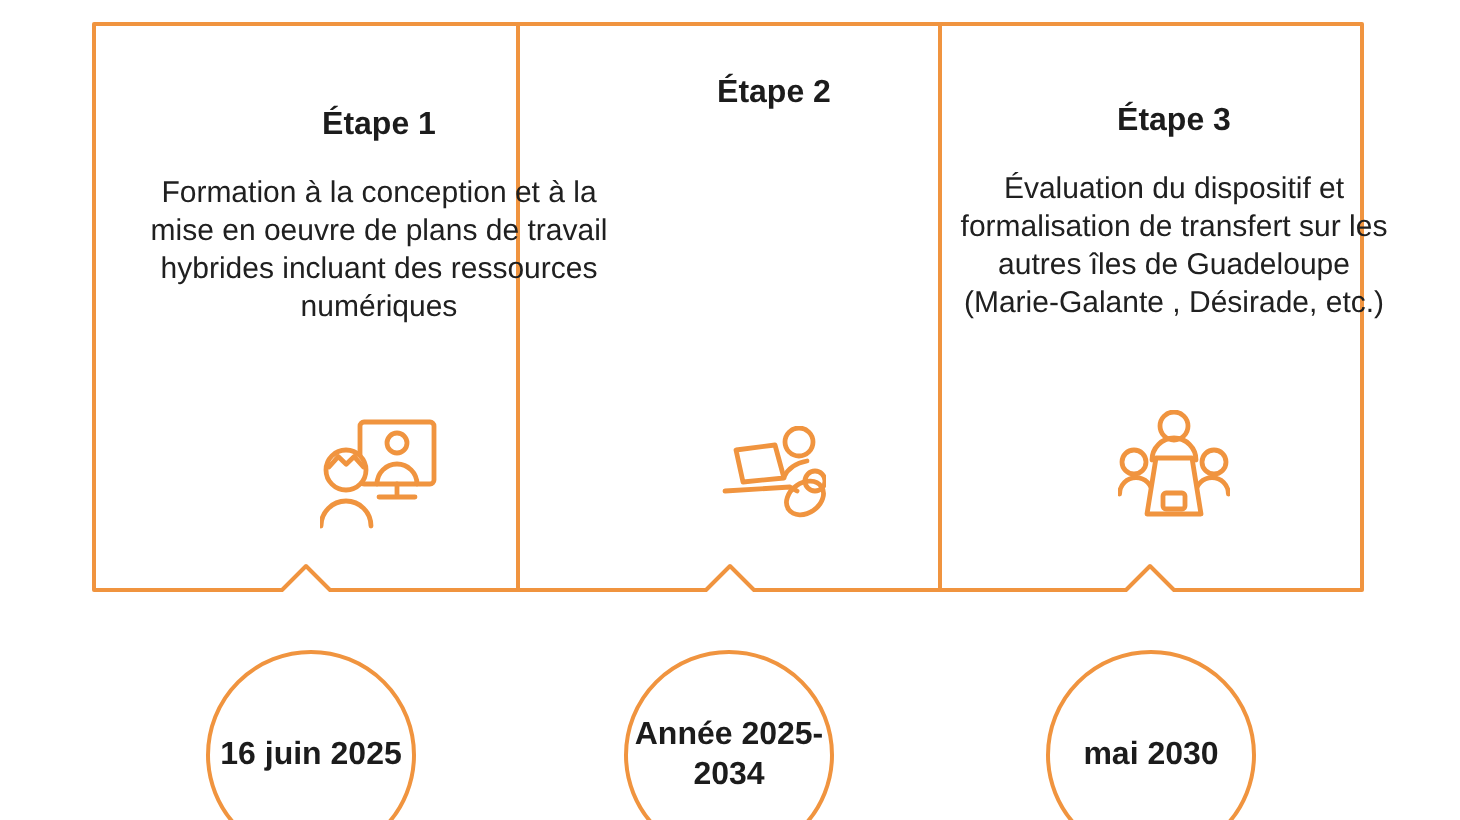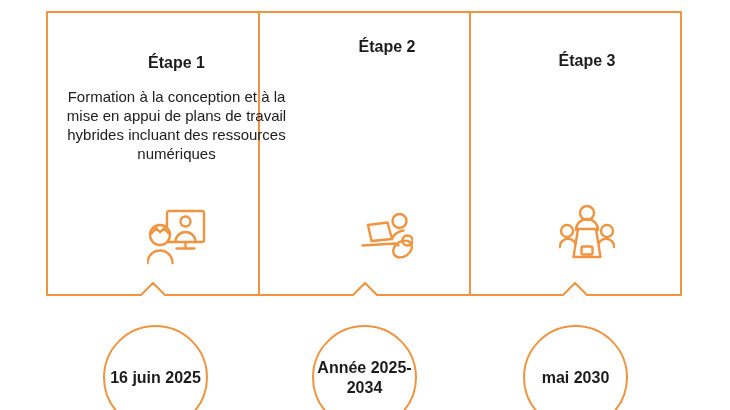--- a/index.html
+++ b/index.html
@@ -7,21 +7,21 @@
     width:730px;height:410px;overflow:hidden;position:relative;
     background:#ffffff;color:#1f1f1f;
     font-family:"Liberation Sans", sans-serif;
     --accent:#F0943F;
   }
   .frame-svg{position:absolute;left:0;top:0;width:730px;height:410px;color:var(--accent);}
   .col{
     position:absolute;top:12px;height:283px;box-sizing:border-box;
     text-align:center;
   }
-  .col1{left:52px;width:249px;padding:42px 10px 0;}
+  .col1{left:65px;width:249px;padding:42px 10px 0;}
   .col2{left:260px;width:254px;padding:26px 8px 0;}
   .col3{left:471px;width:232px;padding:40px 9px 0;text-align:center;}
   .step-title{margin:0 0 15px;font-size:16px;font-weight:bold;color:#1c1c1c;}
   .step-desc{margin:0;font-size:15px;line-height:19px;color:#202020;}
   .icon{
     position:absolute;left:50%;transform:translateX(-50%);
     color:var(--accent);
   }
   .icon1{bottom:30px;}
   .icon2{bottom:36px;}
@@ -43,21 +43,21 @@
 
 <div>
 
   <svg class="frame-svg" viewBox="0 0 730 410" fill="none" stroke="currentColor" stroke-width="2" stroke-linejoin="round" stroke-linecap="round">
     <path d="M47 12 H681 V295 H587 L575 283 L563 295 H377 L365 283 L353 295 H165 L153 283 L141 295 H47 Z
          M259 12 V295 M470 12 V295"></path>
   </svg>
 
   <section class="col col1">
     <h3 class="step-title">Étape 1</h3>
-    <p class="step-desc">Formation à la conception et à la mise en appui de plans de travail hybrides incluant des ressources numériques</p>
+    <p class="step-desc">Formation à la conception et à la mise en oeuvre de plans de travail hybrides incluant des ressources numériques</p>
     <svg class="icon icon1" width="60" height="58" viewBox="0 0 60 58" fill="none" stroke="currentColor" stroke-width="2.4" stroke-linecap="round" stroke-linejoin="round">
       <rect x="20" y="4" width="37" height="31" rx="2"></rect>
       <circle cx="38.5" cy="14.5" r="5"></circle>
       <path d="M28.5 35 a10 10 0 0 1 20 0"></path>
       <path d="M38.5 35 v6.5 M29.5 41.5 h18"></path>
       <circle cx="13" cy="28" r="10" fill="#ffffff"></circle>
       <path d="M4.5 26.5 l4.6 -5.2 4 3.8 4 -3.8 4.6 5.2"></path>
       <path d="M0.5 56 a12.5 12.5 0 0 1 25 0"></path>
     </svg>
   </section>
@@ -69,20 +69,21 @@
       <path d="M1.5 32.5 L34 30.5 l3.5 2"></path>
       <circle cx="38.5" cy="8" r="7"></circle>
       <path d="M42.5 17.5 q-8.5 1.5 -11.5 8"></path>
       <ellipse cx="41.5" cy="36" rx="10" ry="7.5" transform="rotate(-35 41.5 36)"></ellipse>
       <circle cx="46.5" cy="27.5" r="5"></circle>
     </svg>
   </section>
 
   <section class="col col3">
     <h3 class="step-title">Étape 3</h3>
+    <p class="step-desc">Évaluation du dispositif et formalisation de transfert sur les autres îles de Guadeloupe (Marie-Galante , Désirade, etc.)</p>
     <svg class="icon icon3" width="56" height="56" viewBox="0 0 56 56" fill="none" stroke="currentColor" stroke-width="2.4" stroke-linecap="round" stroke-linejoin="round">
       <circle cx="28" cy="8" r="7"></circle>
       <path d="M17 25 a11 11 0 0 1 22 0"></path>
       <circle cx="8" cy="26" r="6"></circle>
       <path d="M0.8 42 a8.2 8.2 0 0 1 16.4 0"></path>
       <circle cx="48" cy="26" r="6"></circle>
       <path d="M38.8 42 a8.2 8.2 0 0 1 16.4 0"></path>
       <path d="M19 24 h18 l4.5 28 h-27 Z" fill="#ffffff"></path>
       <rect x="22.5" y="41.5" width="11" height="8" rx="1.5"></rect>
     </svg>

